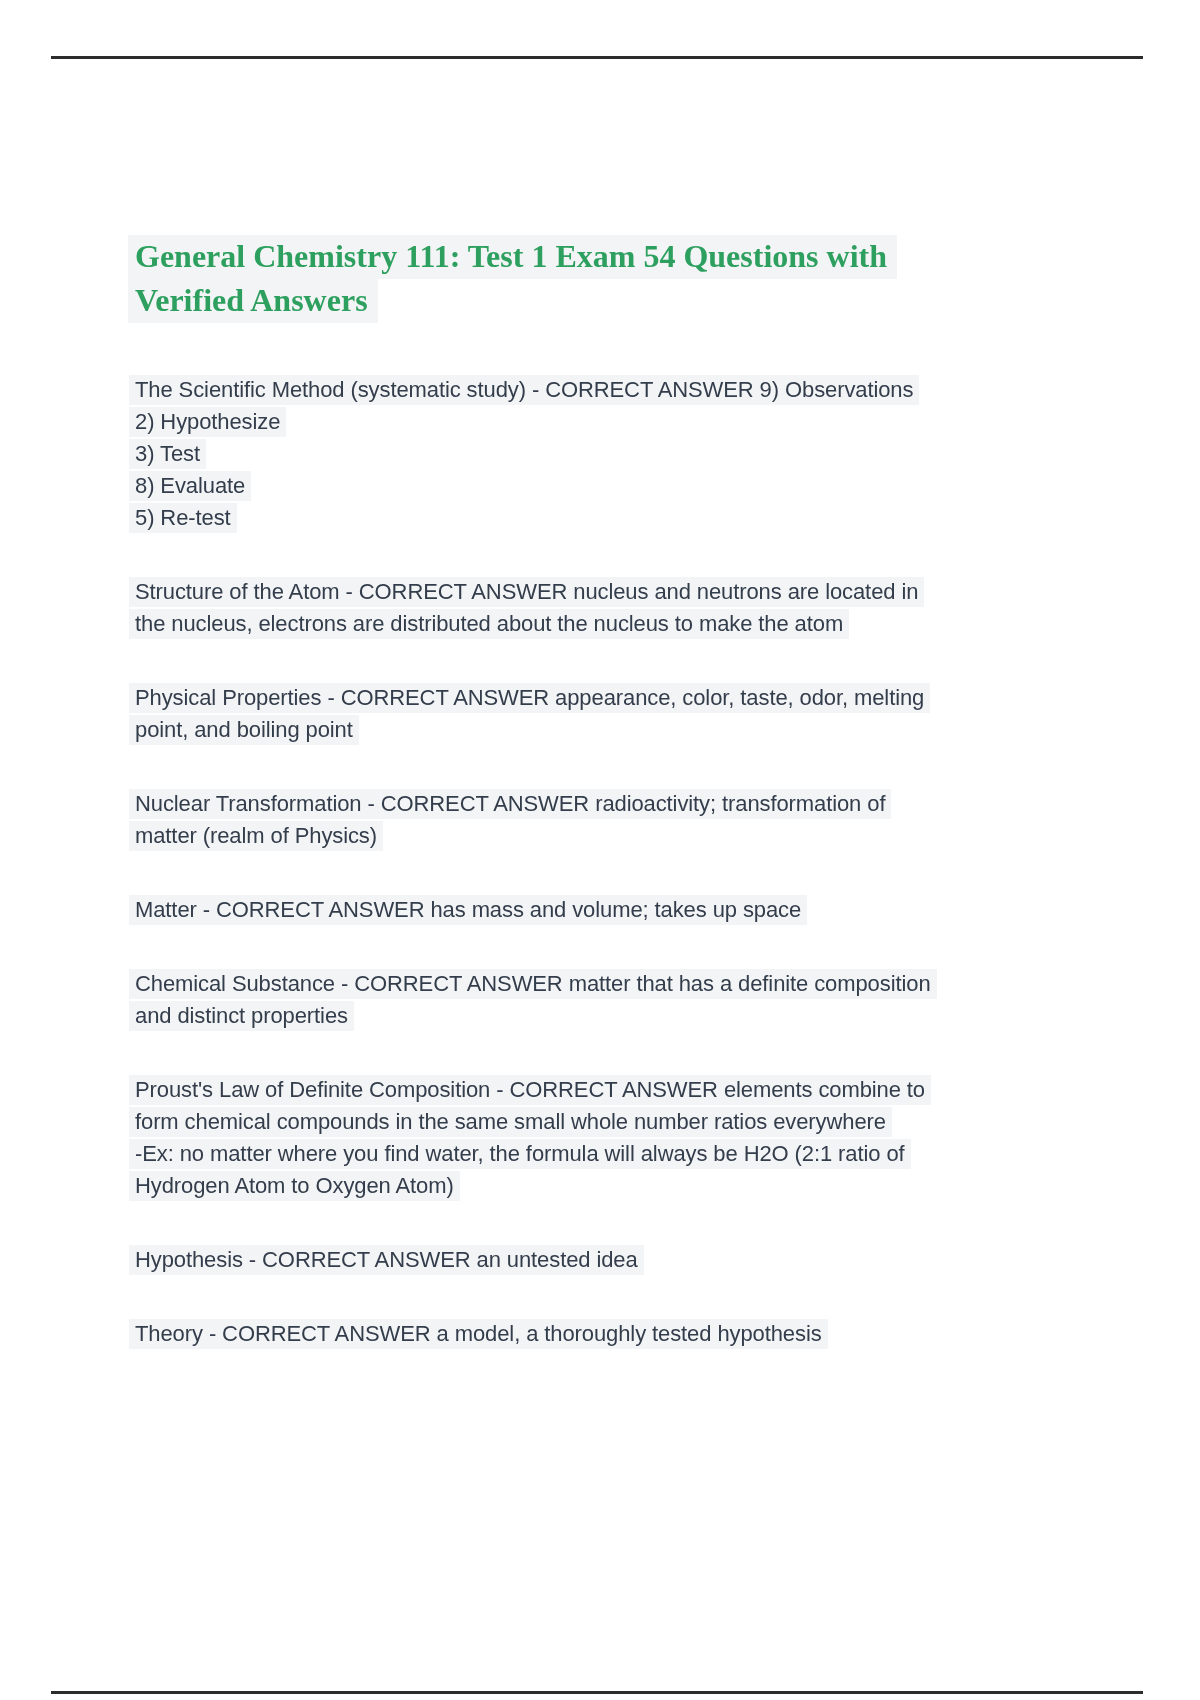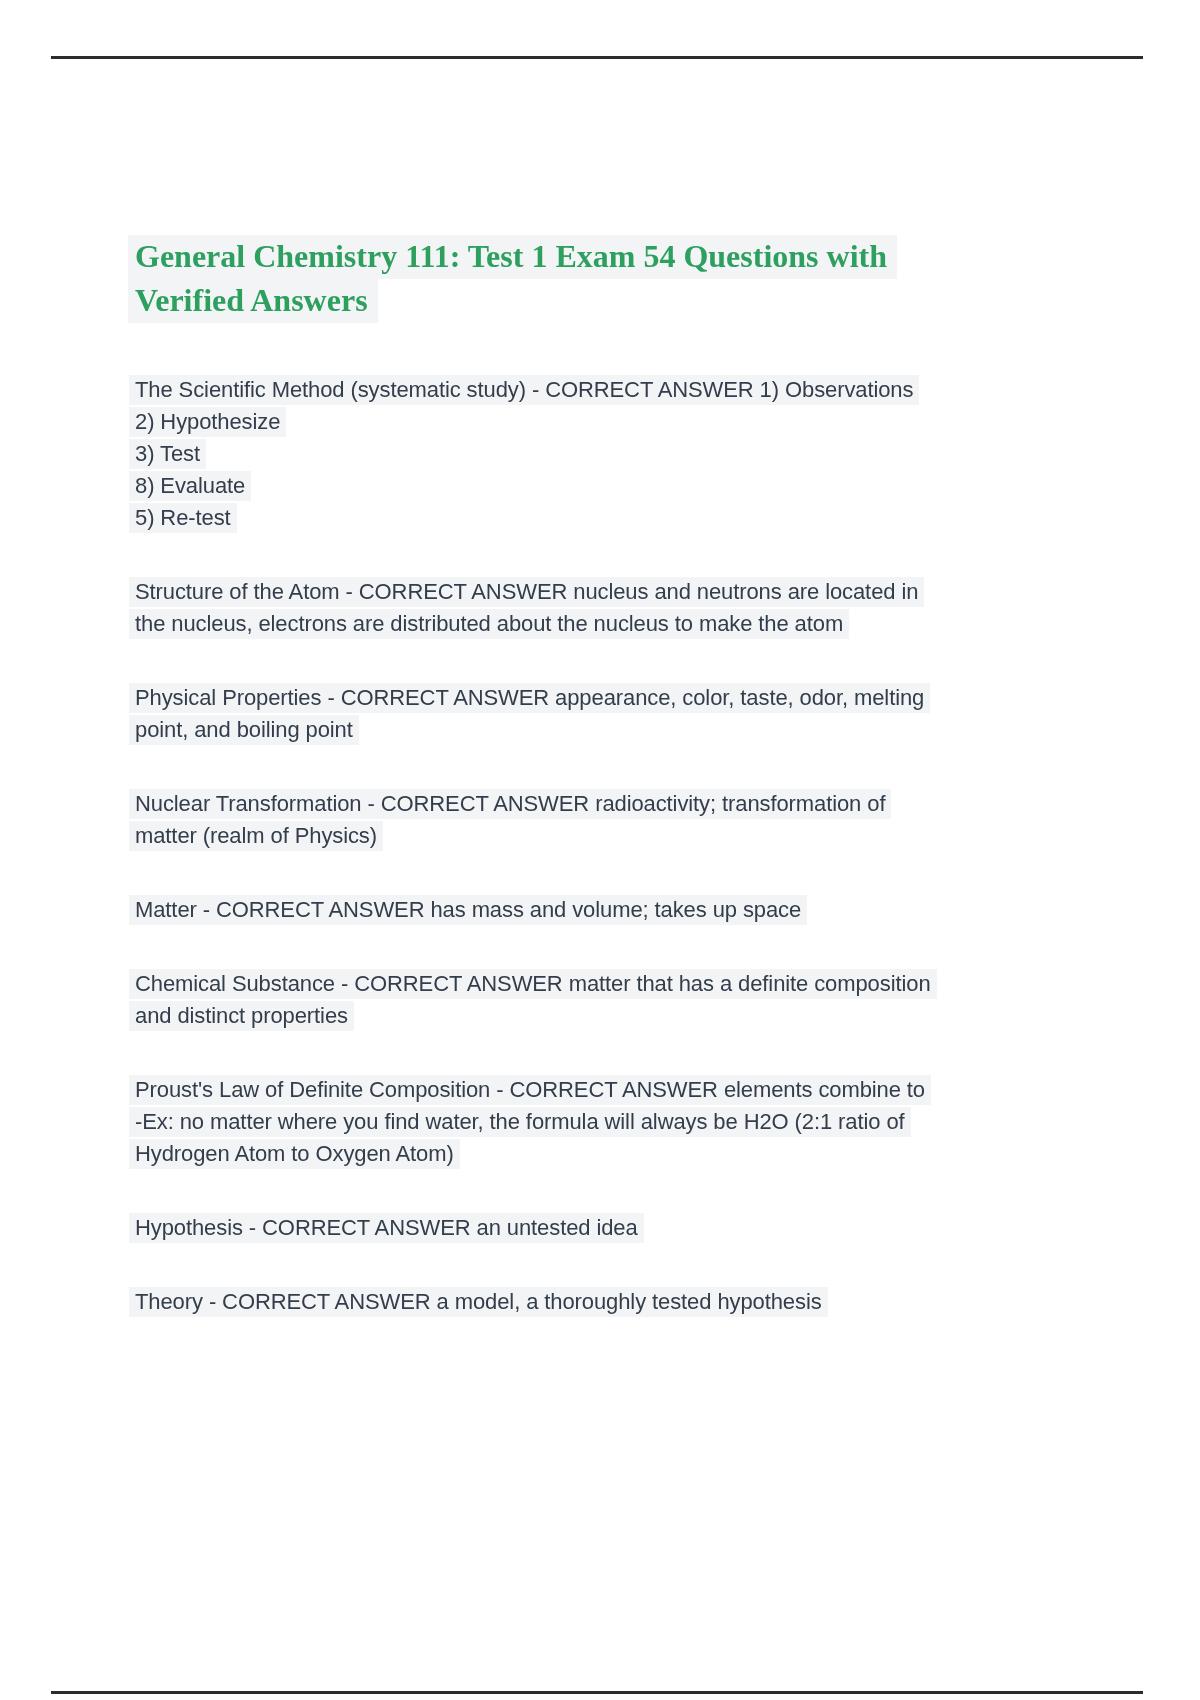--- a/index.html
+++ b/index.html
@@ -62,21 +62,21 @@
 <div class="page">
   <div class="rule rule-top"></div>
 
   <div class="content">
     <h1 class="title" id="title">
         <div class="line"><span class="hl">General Chemistry 111: Test 1 Exam 54 Questions with</span></div>
         <div class="line"><span class="hl">Verified Answers</span></div>
       </h1>
     <div class="paras" id="paras">
         <div class="para">
-          <div class="line"><span class="hl">The Scientific Method (systematic study) - CORRECT ANSWER 1) Observations</span></div>
+          <div class="line"><span class="hl">The Scientific Method (systematic study) - CORRECT ANSWER 9) Observations</span></div>
           <div class="line"><span class="hl">2) Hypothesize</span></div>
           <div class="line"><span class="hl">3) Test</span></div>
           <div class="line"><span class="hl">8) Evaluate</span></div>
           <div class="line"><span class="hl">5) Re-test</span></div>
         </div>
         <div class="para">
           <div class="line"><span class="hl">Structure of the Atom - CORRECT ANSWER nucleus and neutrons are located in</span></div>
           <div class="line"><span class="hl">the nucleus, electrons are distributed about the nucleus to make the atom</span></div>
         </div>
         <div class="para">
@@ -89,20 +89,21 @@
         </div>
         <div class="para">
           <div class="line"><span class="hl">Matter - CORRECT ANSWER has mass and volume; takes up space</span></div>
         </div>
         <div class="para">
           <div class="line"><span class="hl">Chemical Substance - CORRECT ANSWER matter that has a definite composition</span></div>
           <div class="line"><span class="hl">and distinct properties</span></div>
         </div>
         <div class="para">
           <div class="line"><span class="hl">Proust's Law of Definite Composition - CORRECT ANSWER elements combine to</span></div>
+          <div class="line"><span class="hl">form chemical compounds in the same small whole number ratios everywhere</span></div>
           <div class="line"><span class="hl">-Ex: no matter where you find water, the formula will always be H2O (2:1 ratio of</span></div>
           <div class="line"><span class="hl">Hydrogen Atom to Oxygen Atom)</span></div>
         </div>
         <div class="para">
           <div class="line"><span class="hl">Hypothesis - CORRECT ANSWER an untested idea</span></div>
         </div>
         <div class="para">
           <div class="line"><span class="hl">Theory - CORRECT ANSWER a model, a thoroughly tested hypothesis</span></div>
         </div>
       </div>

